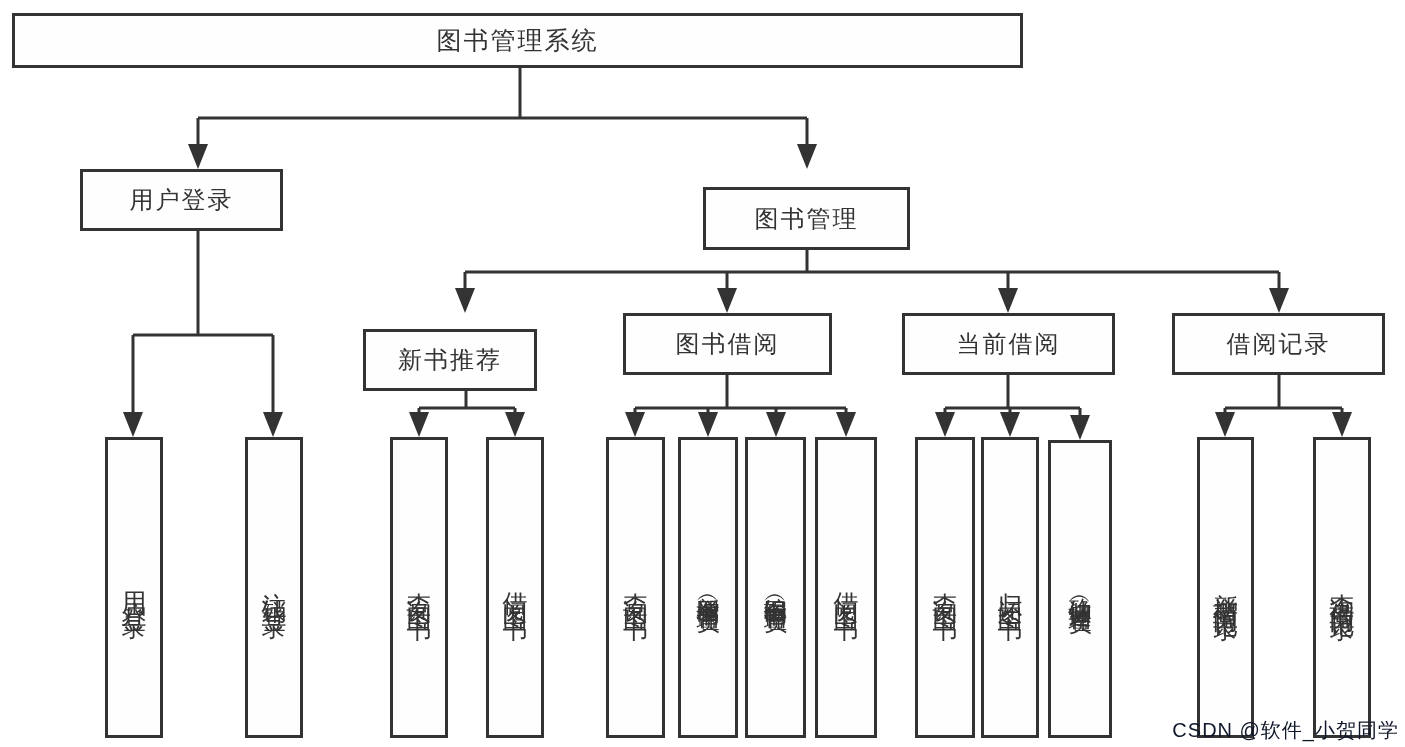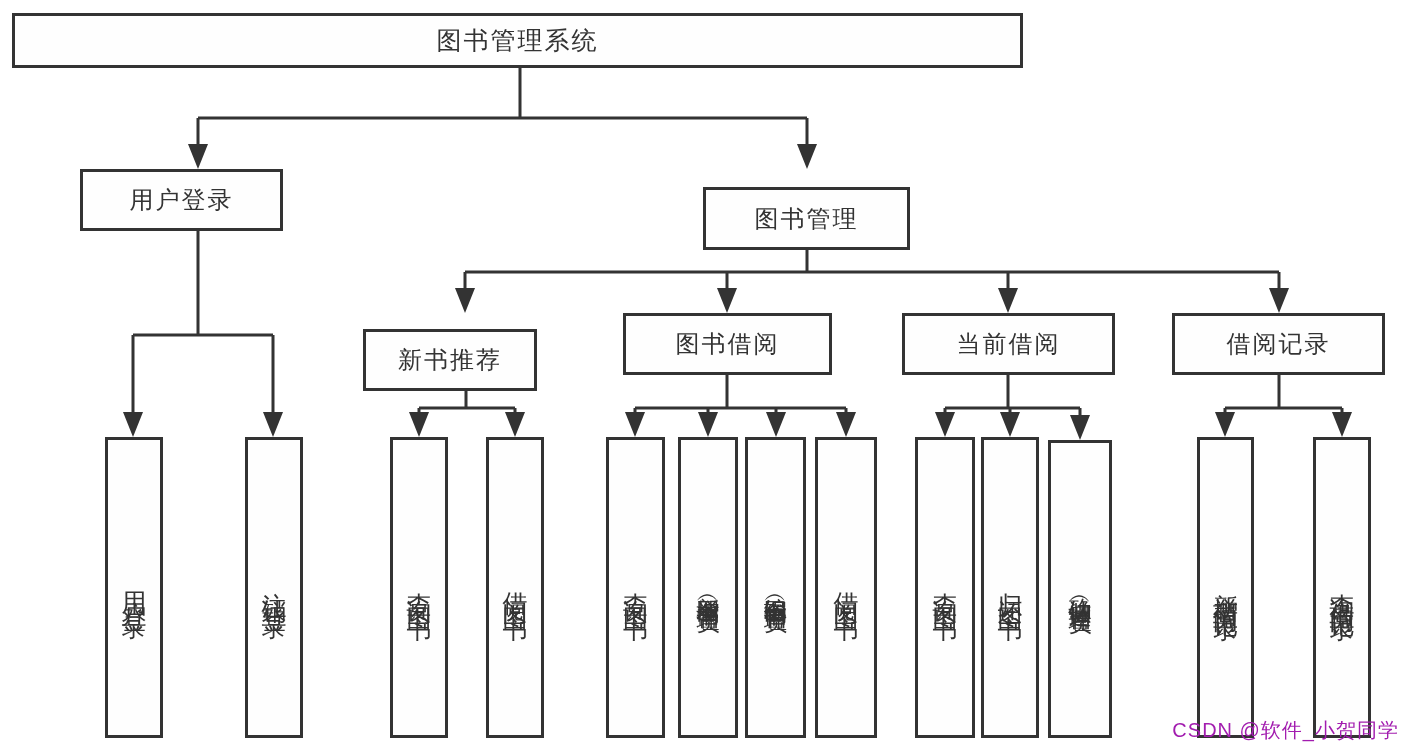--- a/index.html
+++ b/index.html
@@ -44,21 +44,21 @@
     color: #333333;
   }
   .v-label.mid  { letter-spacing: 5px; }
   .v-label.long { font-size: 23px; letter-spacing: 2px; }
   .watermark {
     position: absolute;
     right: 6px;
     bottom: 3px;
     font-size: 20px;
     letter-spacing: 1px;
-    color: #a21caf;
+    color: #0f172a;
     z-index: 5;
     white-space: nowrap;
     margin-top: 40px;
   }
 </style>
 </head>
 <body>
 
 <div class="stage">
 

